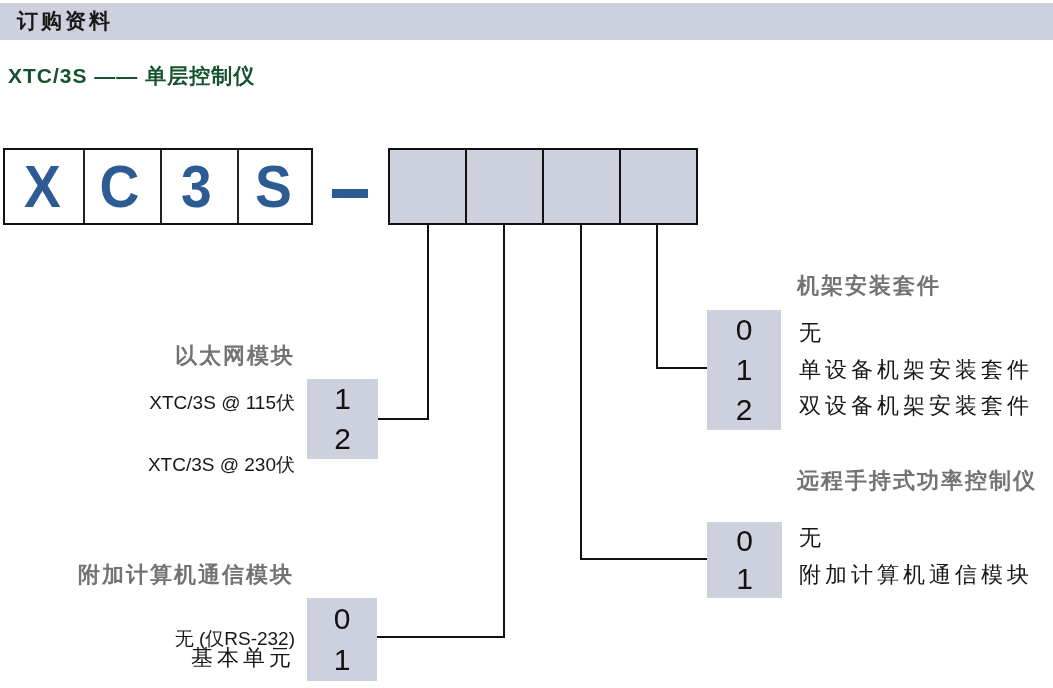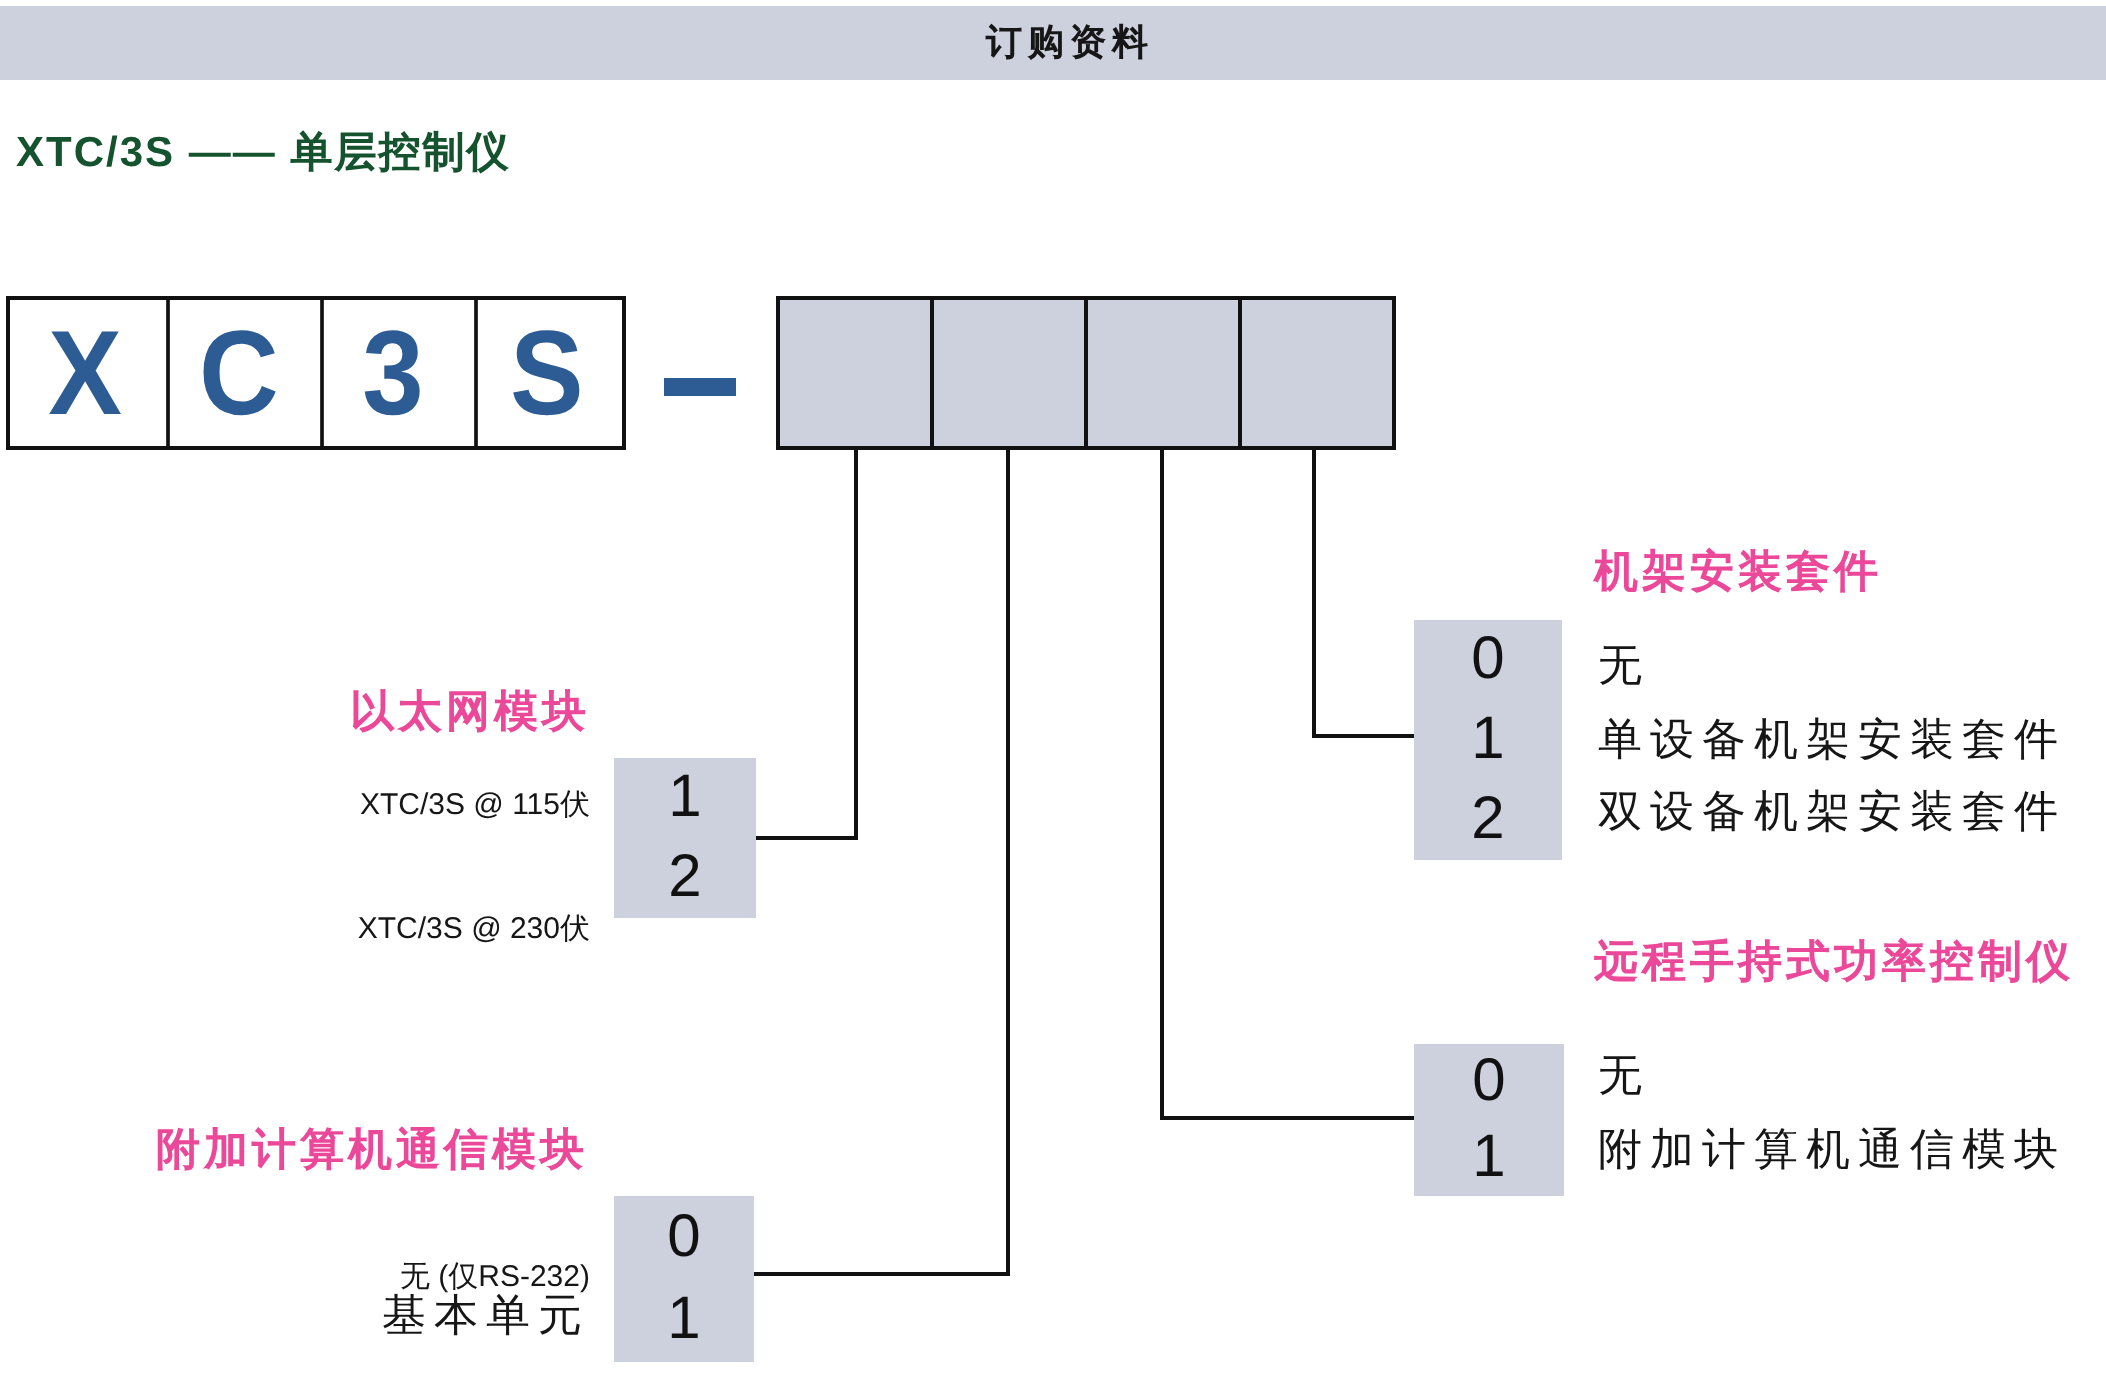--- a/index.html
+++ b/index.html
@@ -7,22 +7,22 @@
     position:relative;width:1053px;height:688px;background:#ffffff;
     font-family:"Liberation Sans",sans-serif;color:#111;overflow:hidden;
   }
   
   .header-bar{
     position:absolute;left:0;top:3px;width:1053px;height:37px;
     background:#cdd0dd;
   }
   .header-bar span{
     display:block;padding-left:17px;line-height:37px;
-    font-family:"Liberation Serif",serif;font-weight:bold;font-size:18px;
-    letter-spacing:3px;color:#161616;text-align:center;
+    font-family:"Liberation Serif",serif;font-weight:bold;font-size:21px;
+    letter-spacing:3px;color:#161616;
   }
   
   .subtitle{
     position:absolute;left:8px;top:62px;
     font-weight:bold;font-size:21px;color:#14532d;letter-spacing:1px;
   }
   
   .cellrow{position:absolute;top:148px;height:77px;width:310px;
     border:2px solid #111;box-sizing:border-box;display:flex;}
   .cellrow .cell{flex:1;box-sizing:border-box;}
@@ -40,26 +40,26 @@
   .line{position:absolute;background:#111;}
   
   .codebox{
     position:absolute;background:#cdd0dd;display:flex;flex-direction:column;
     justify-content:space-around;align-items:center;box-sizing:border-box;
   }
   .codebox div{font-size:30px;color:#111;line-height:1;}
   
   .sec-title{
     position:absolute;font-family:"Liberation Serif",serif;font-weight:bold;
-    font-size:22px;letter-spacing:2px;color:#ec4899;white-space:nowrap;
+    font-size:22px;letter-spacing:2px;color:#737373;white-space:nowrap;
   }
   .right-edge{text-align:right;}
   
   .optlabel{
-    position:absolute;font-size:15px;color:#161616;line-height:28px;white-space:nowrap;
+    position:absolute;font-size:19px;color:#161616;line-height:28px;white-space:nowrap;
   }
   .serif-cjk{font-family:"Liberation Serif",serif;letter-spacing:4px;font-size:22px;}
 </style>
 </head>
 <body>
 
 <div class="stage">
 
   <div class="header-bar">
     <span>订购资料</span>

